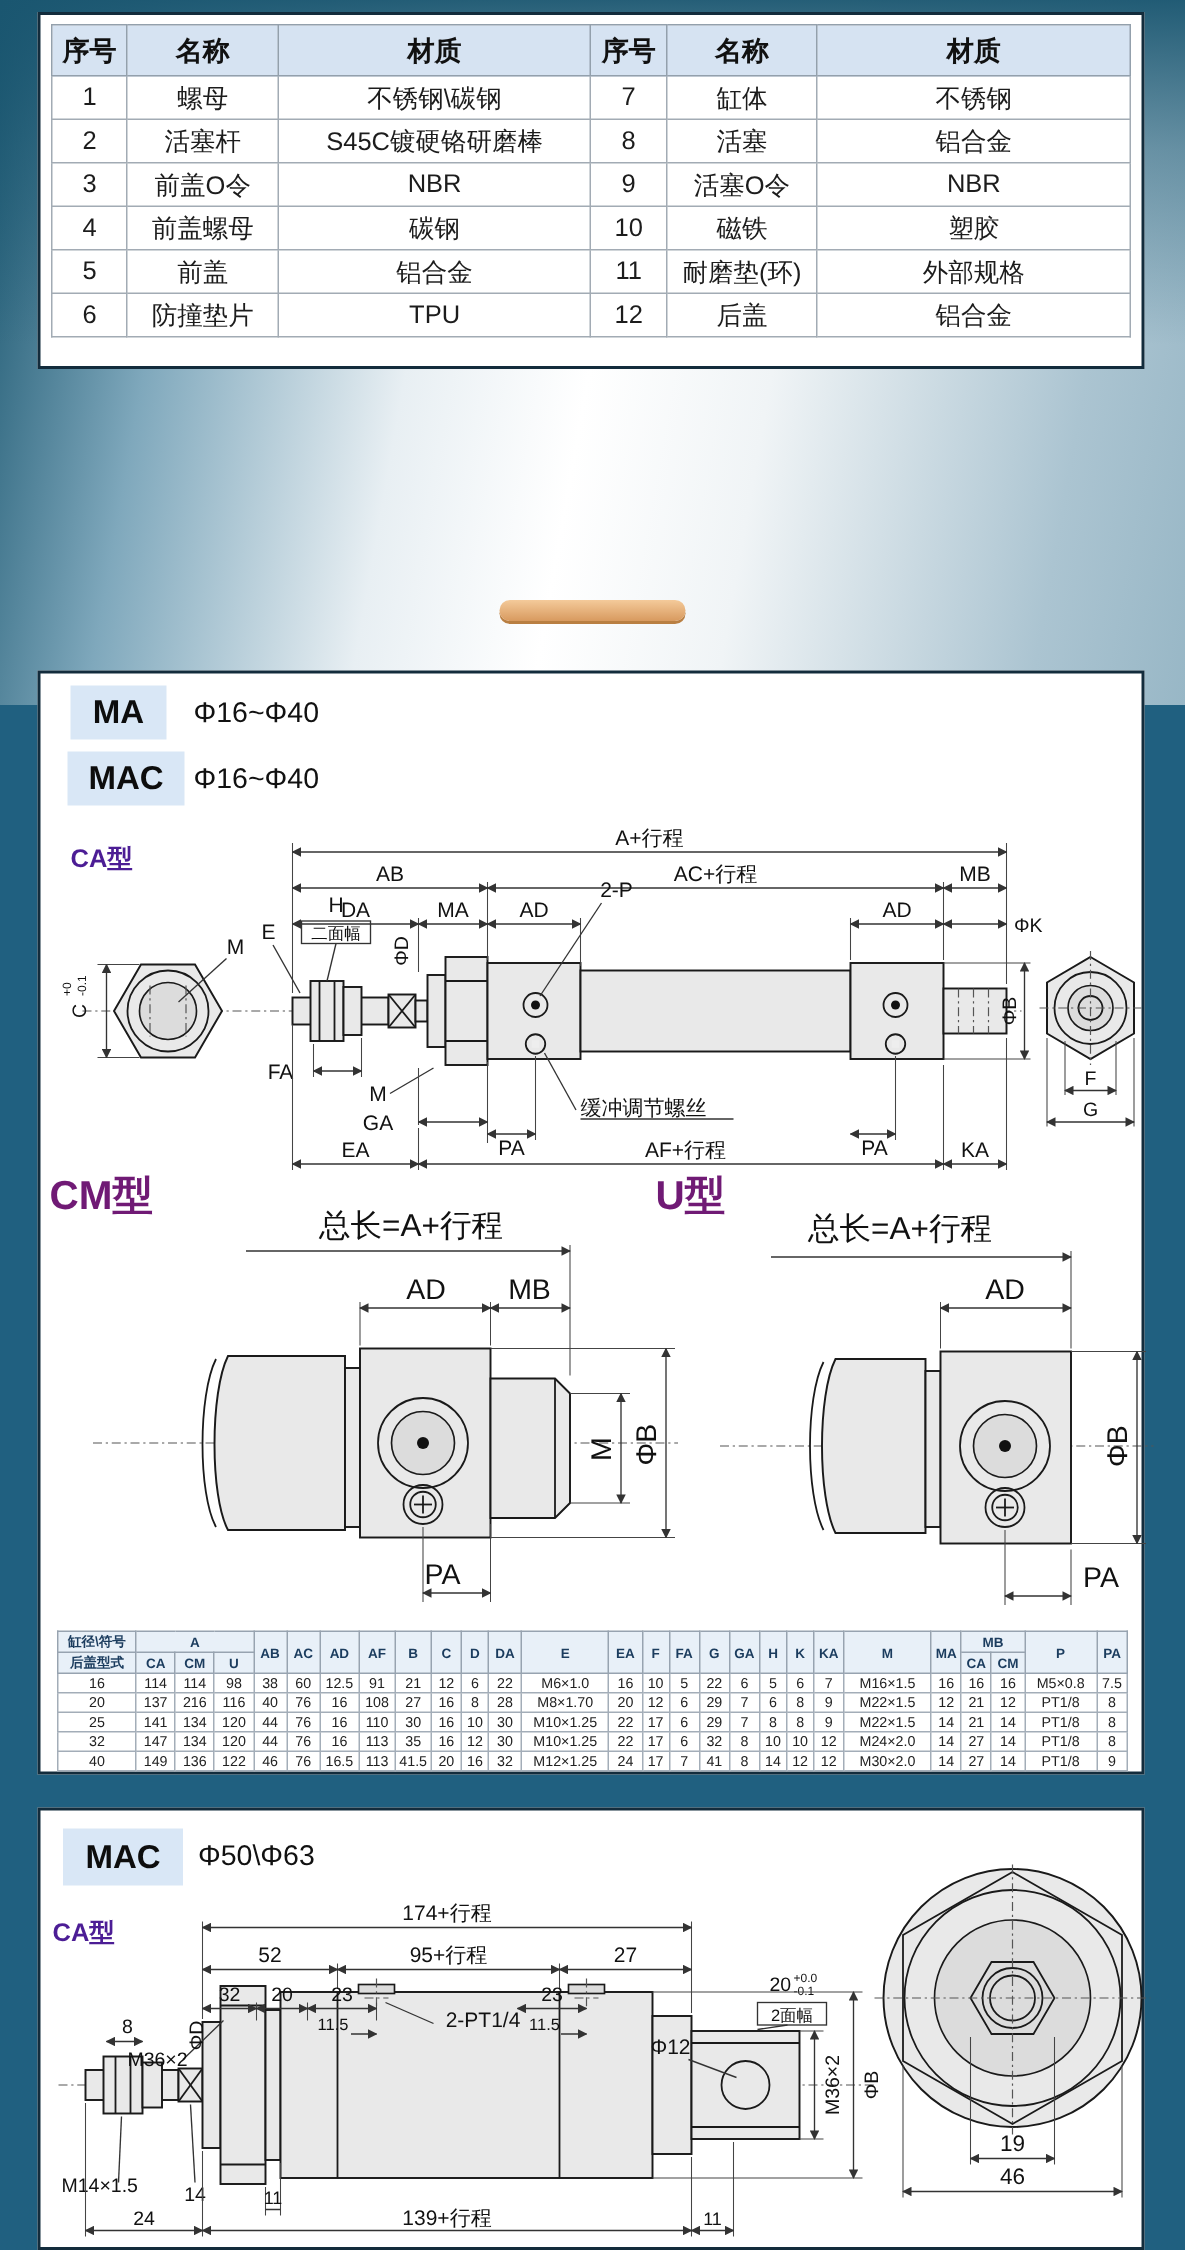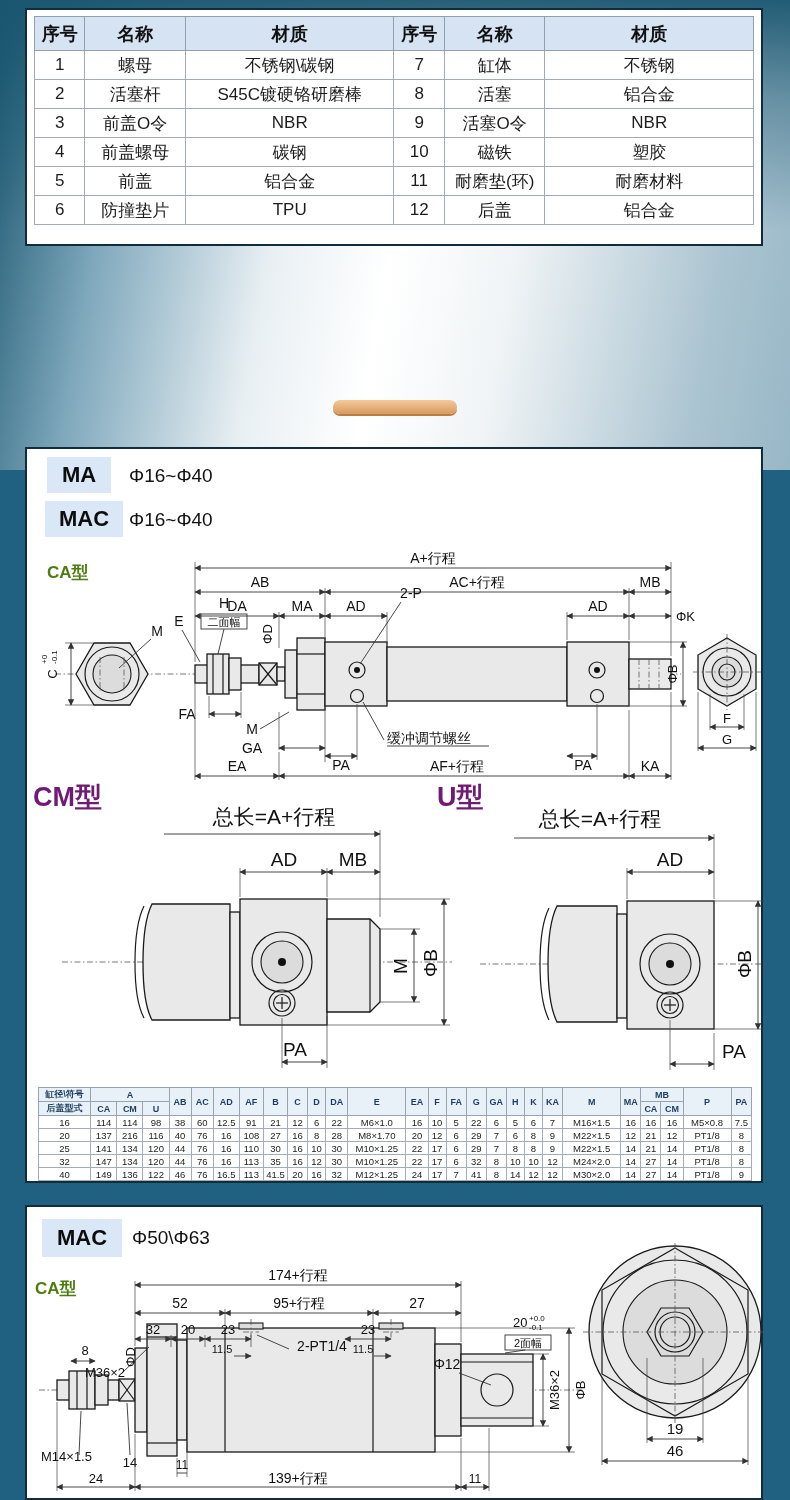--- a/index.html
+++ b/index.html
@@ -20,21 +20,21 @@
   .panel-bot{top:1205px;height:295px;}
   
   .mat{border-collapse:collapse;width:calc(100% - 14px);margin:6px 7px 0 7px;text-align:center;color:#1c1c1c;}
   .mat th{background:#d6e3f2;border:1px solid #93a0ac;height:31px;font-size:18px;color:#111;}
   .mat td{border:1px solid #a2abb4;height:26px;font-size:17px;}
   .note{position:absolute;left:12px;bottom:9px;font-size:15px;color:#1c1c1c;}
   
   .badge{position:absolute;background:#d9e7f6;color:#0d0d0d;font-weight:bold;font-size:22px;
     display:flex;align-items:center;justify-content:center;}
   .range{position:absolute;font-size:19px;color:#111;}
-  .vlabel-sm{position:absolute;font-size:17px;font-weight:bold;color:#4d7c0f;text-align:right;}
+  .vlabel-sm{position:absolute;font-size:17px;font-weight:bold;color:#4c1d95;text-align:right;}
   .vlabel-lg{position:absolute;font-size:27px;font-weight:bold;color:#701a75;}
   
   svg{position:absolute;}
   svg .mf{fill:#e9e9e9;stroke:#1a1a1a;stroke-width:1.3;}
   svg .mf2{fill:#dcdcdc;stroke:#1a1a1a;stroke-width:1.1;}
   svg .ln{stroke:#1a1a1a;stroke-width:1.2;fill:none;}
   svg .cl{stroke:#555;stroke-width:.8;stroke-dasharray:6 2.5 1.5 2.5;fill:none;}
   svg .dim{stroke:#333;stroke-width:.9;fill:none;}
   svg .ext{stroke:#444;stroke-width:.7;fill:none;}
   svg text{font-family:"Liberation Sans",sans-serif;fill:#111;}
@@ -106,21 +106,21 @@
             <td>10</td>
             <td>磁铁</td>
             <td>塑胶</td>
           </tr>
           <tr>
             <td>5</td>
             <td>前盖</td>
             <td>铝合金</td>
             <td>11</td>
             <td>耐磨垫(环)</td>
-            <td>耐磨材料</td>
+            <td>外部规格</td>
           </tr>
           <tr>
             <td>6</td>
             <td>防撞垫片</td>
             <td>TPU</td>
             <td>12</td>
             <td>后盖</td>
             <td>铝合金</td>
           </tr>
         </tbody>

